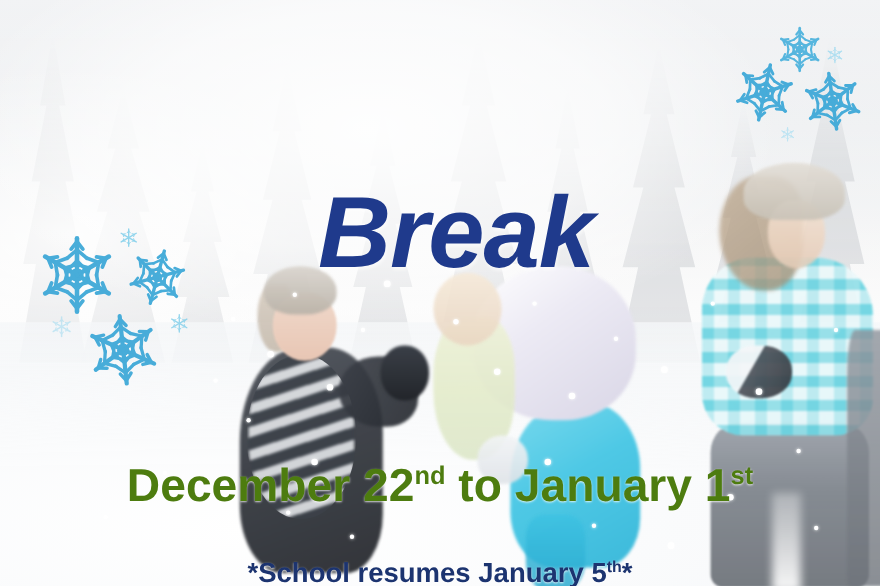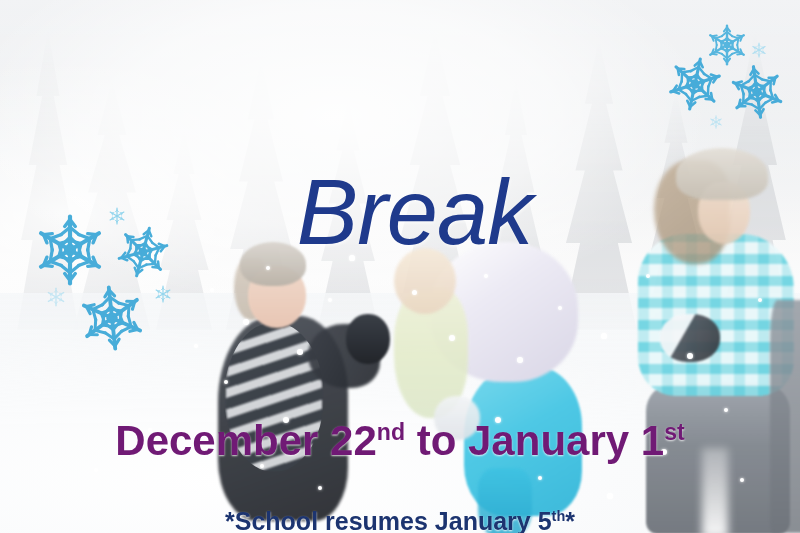--- a/index.html
+++ b/index.html
@@ -232,41 +232,41 @@
       2px 3px 4px rgba(120,160,190,.35);
     white-space: nowrap;
   }
   .title-break {
     position: absolute;
     left: 0; right: 0;
     top: 166px;
     text-align: center;
     font-family: "Liberation Sans", sans-serif;
     font-style: italic;
-    font-weight: 400;
+    font-weight: 700;
     font-size: 92px;
     line-height: 1;
     letter-spacing: -1px;
     color: #1F3A8C;
     text-shadow: 1px 2px 3px rgba(255,255,255,.55);
     white-space: nowrap;
     padding-left: 29px;
   }
 
   
   .date-line {
     position: absolute;
     left: 0; right: 0;
     top: 418px;
     text-align: center;
     font-family: "Liberation Sans", sans-serif;
     font-weight: 700;
     font-size: 42px;
     line-height: 1.1;
-    color: #701a75;
+    color: #4d7c0f;
     text-shadow: 0 1px 2px rgba(255,255,255,.8);
     white-space: nowrap;
   }
   .date-line sup {
     font-size: .55em;
     vertical-align: super;
     line-height: 0;
   }
   .resume-line {
     position: absolute;

